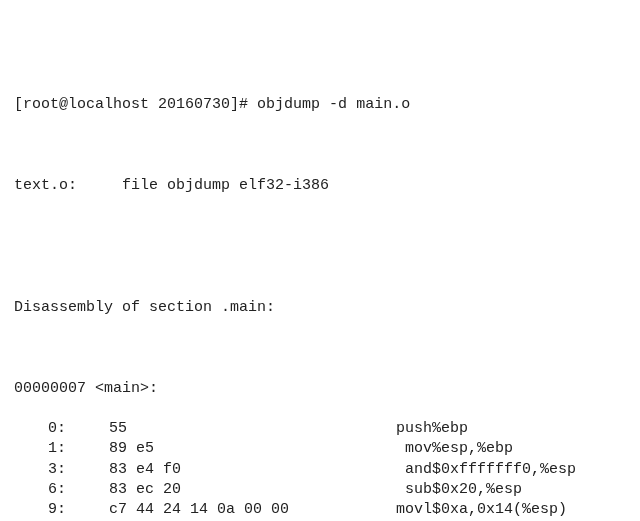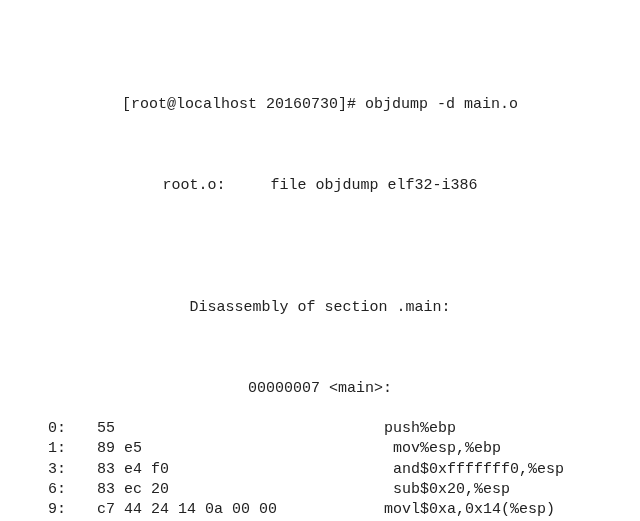--- a/index.html
+++ b/index.html
@@ -8,37 +8,37 @@
       font-family: "Courier New", Courier, monospace;
       font-size: 15px;
       line-height: 1.35;
       background: #ffffff;
       color: #222;
       white-space: pre;
       width: 640px;
       box-sizing: border-box;
       overflow: hidden;
     }
-    .line { display: block; text-align: center; }
+    .line { display: block; }
     .row {
       display: flex;
     }
     .col-addr { width: 52px; text-align: right; padding-right: 4px; }
-    .col-bytes { width: 245px; }
+    .col-bytes { width: 245px; margin-left: 12px; }
     .col-op   { width: 78px; text-align: right; }
     .col-args { }
   </style>
 </head>
 <body>
 
 
 
 <span class="line">[<span>root</span>@<span>localhost</span> <span>20160730</span>]# <span>objdump -d main.o</span></span>
 <span class="line"> </span>
-<span class="line"><span>root.o:</span>     <span>file objdump</span> <span>elf32-i386</span></span>
+<span class="line"><span>text.o:</span>     <span>file objdump</span> <span>elf32-i386</span></span>
 <span class="line"> </span>
 <span class="line"> </span>
 <span class="line">Disassembly of section .main:</span>
 <span class="line"> </span>
 <span class="line"><span>00000007</span> <span>&lt;main&gt;:</span></span>
 <div id="disasm"><div class="row"><span class="col-addr">0:</span><span>   </span><span class="col-bytes">55</span><span class="col-op">push</span><span class="col-args">%ebp</span></div><div class="row"><span class="col-addr">1:</span><span>   </span><span class="col-bytes">89 e5</span><span class="col-op">mov</span><span class="col-args">%esp,%ebp</span></div><div class="row"><span class="col-addr">3:</span><span>   </span><span class="col-bytes">83 e4 f0</span><span class="col-op">and</span><span class="col-args">$0xfffffff0,%esp</span></div><div class="row"><span class="col-addr">6:</span><span>   </span><span class="col-bytes">83 ec 20</span><span class="col-op">sub</span><span class="col-args">$0x20,%esp</span></div><div class="row"><span class="col-addr">9:</span><span>   </span><span class="col-bytes">c7 44 24 14 0a 00 00</span><span class="col-op">movl</span><span class="col-args">$0xa,0x14(%esp)</span></div><div class="row"><span class="col-addr">10:</span><span>   </span><span class="col-bytes">00</span><span class="col-op"></span><span class="col-args"></span></div></div>
 
 
 
 

